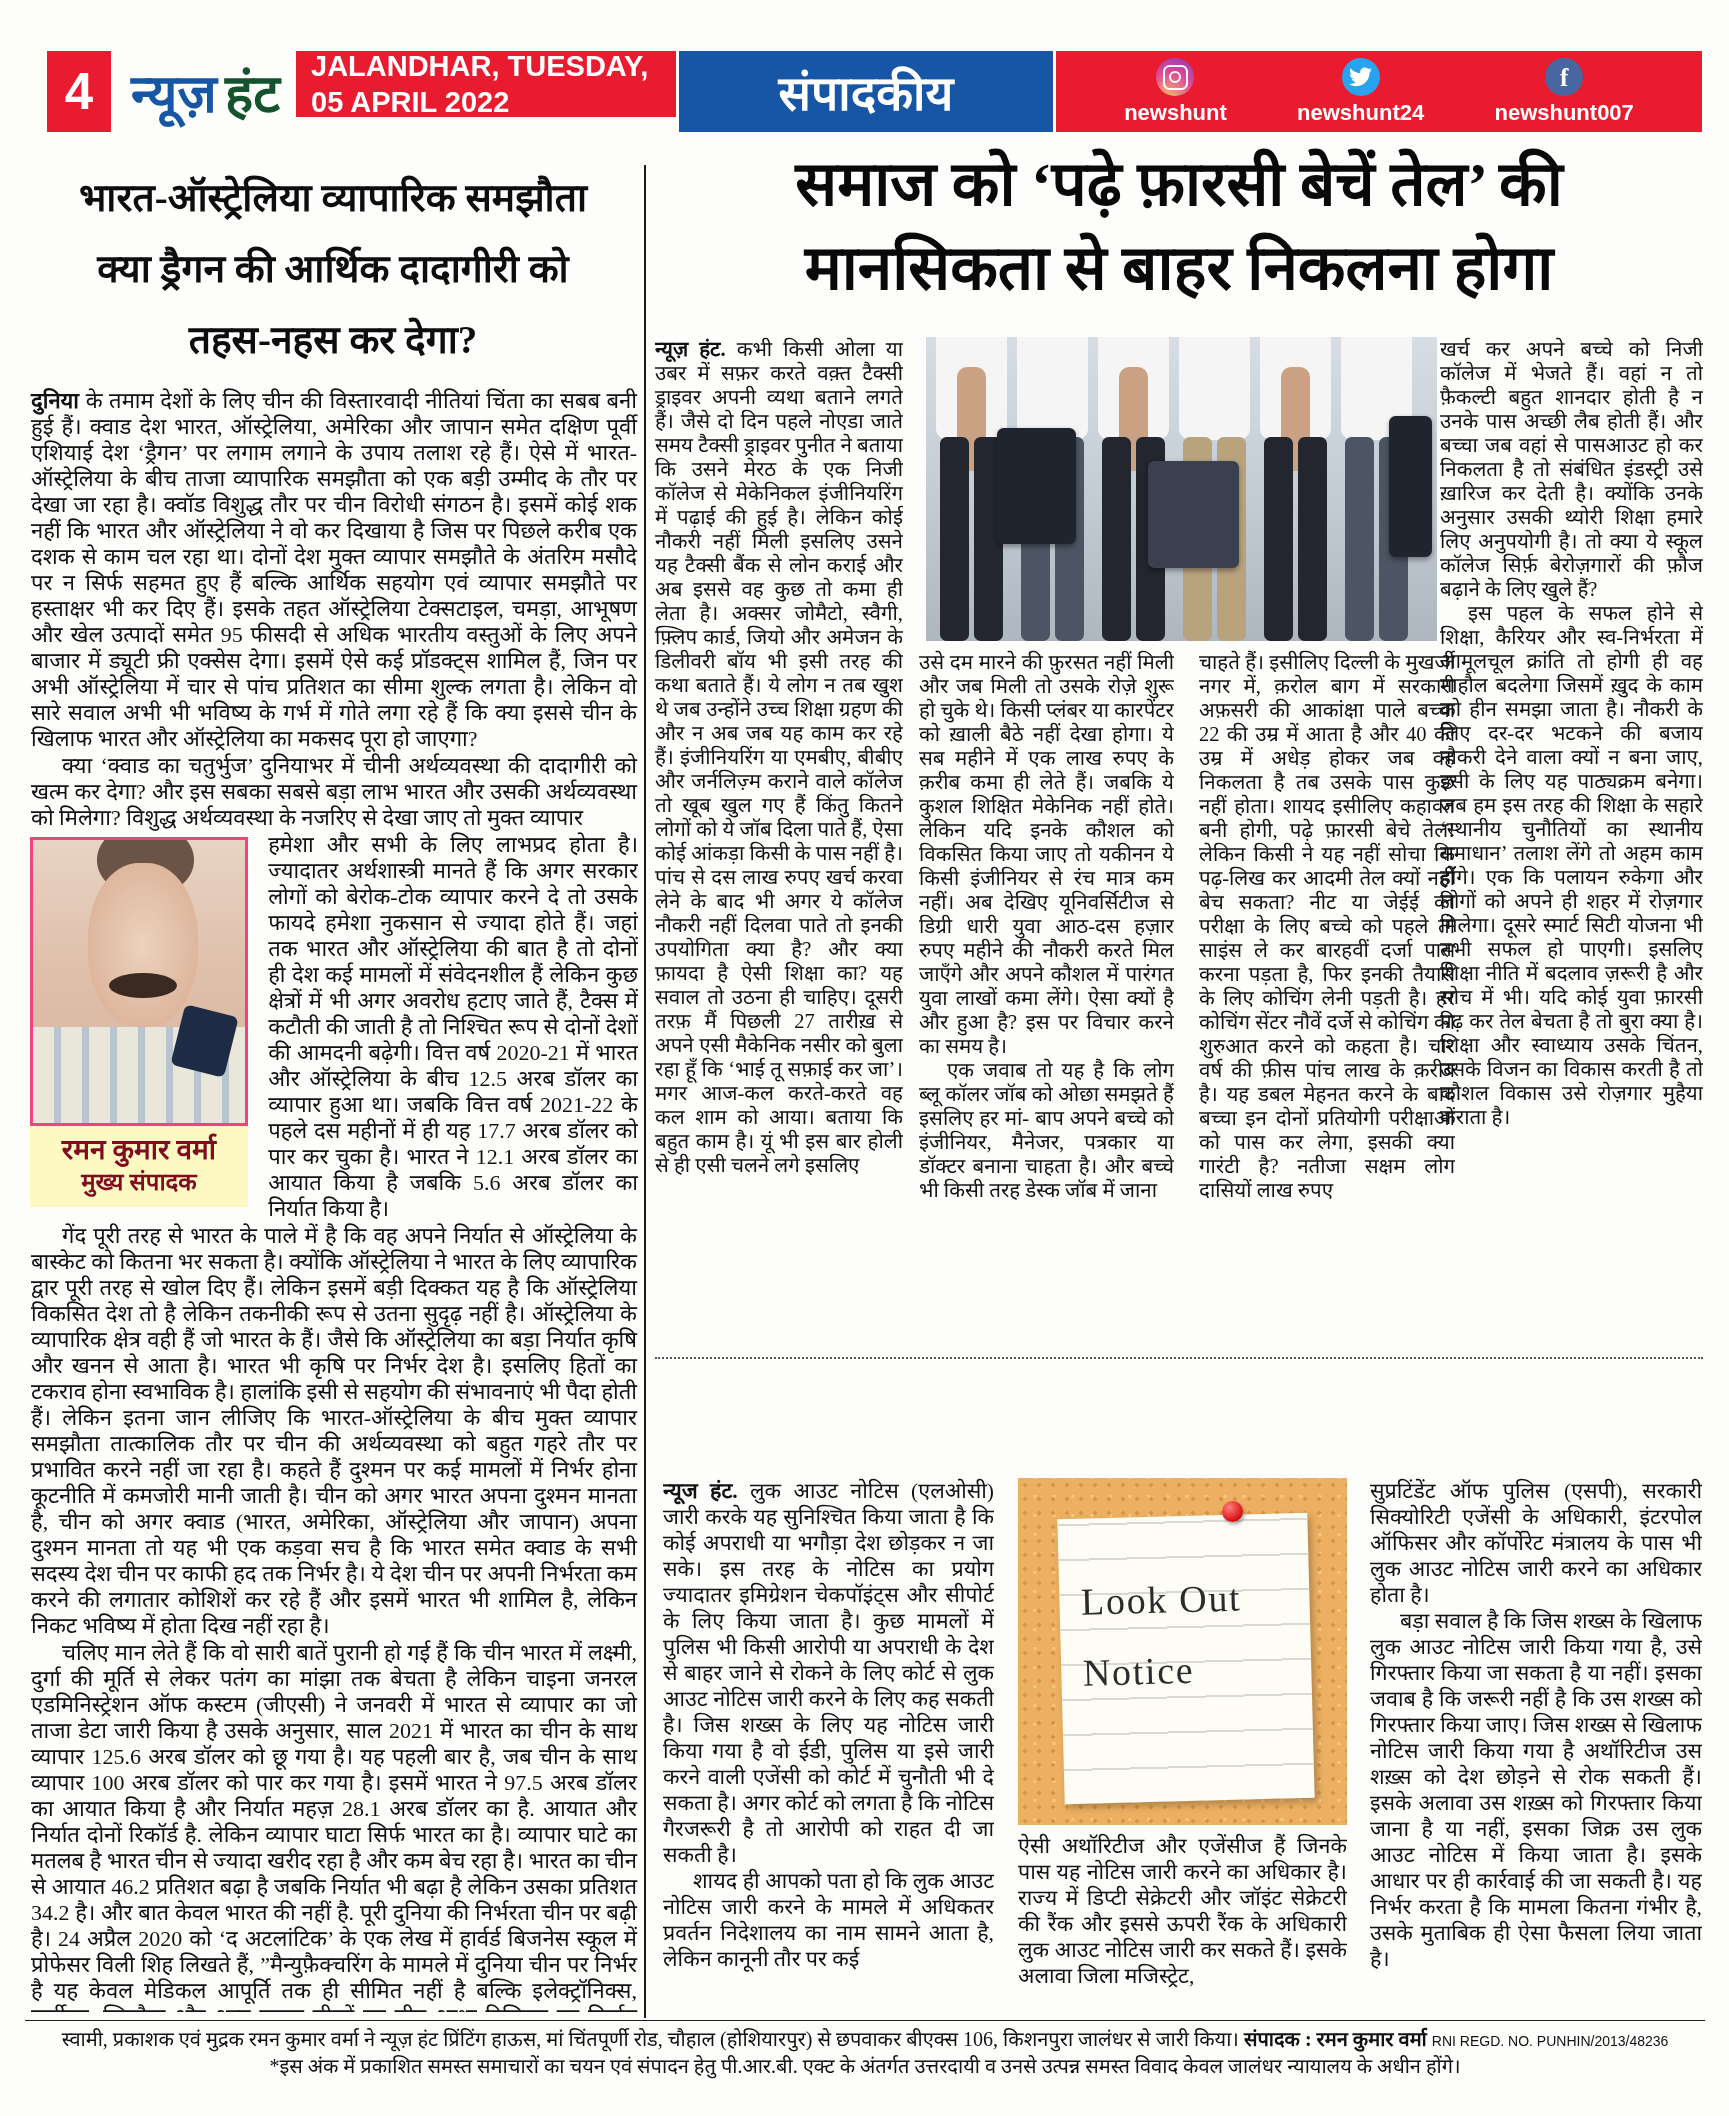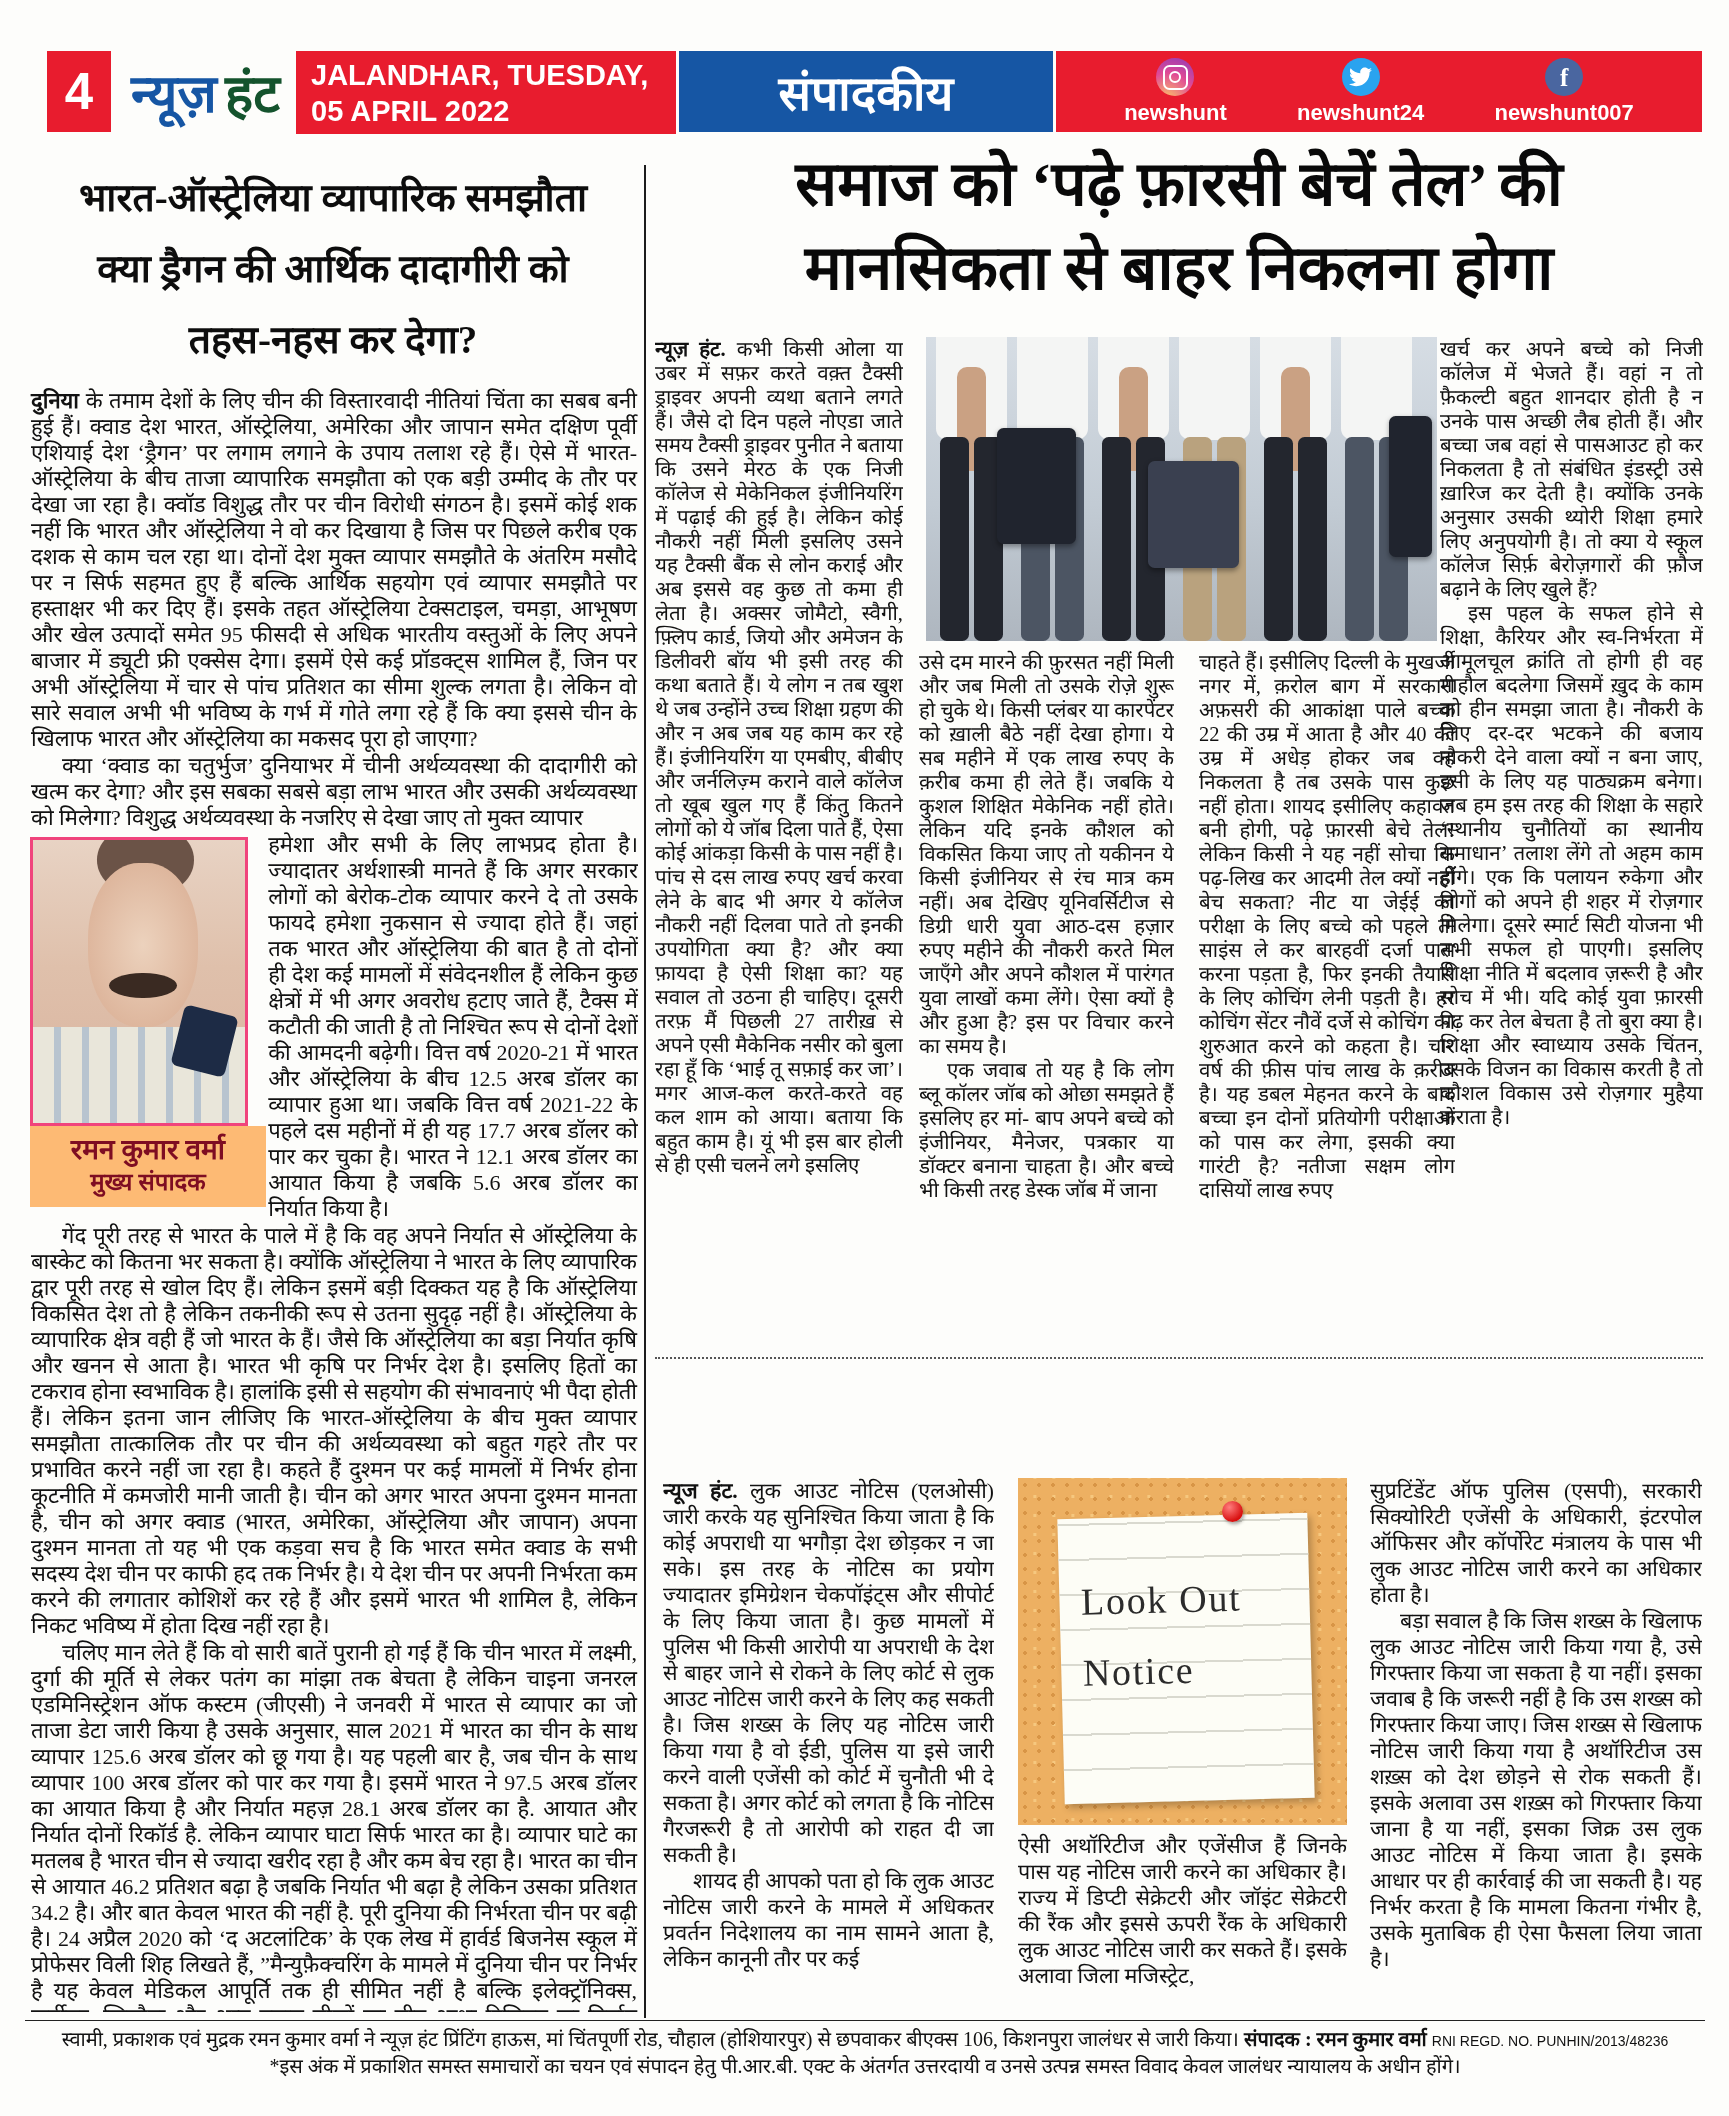--- a/index.html
+++ b/index.html
@@ -6,21 +6,21 @@
   #page{position:relative;width:1729px;height:2116px;background:#fdfdfb;overflow:hidden;
         font-family:"Liberation Serif","DejaVu Serif",serif;color:#111;}
   .abs{position:absolute;}
   
   .pagenum{left:47px;top:51px;width:64px;height:81px;background:#e81c2e;color:#fff;
            font-family:"Liberation Sans",sans-serif;font-weight:bold;font-size:51px;
            display:flex;align-items:center;justify-content:center;}
   .logo{left:117px;top:51px;width:177px;height:81px;display:flex;align-items:center;justify-content:center;
         font-weight:bold;font-size:53px;white-space:nowrap;}
   .logo .b{color:#1656a4;} .logo .r{color:#14532d;margin-left:8.3px;}
-  .datebar{left:296px;top:51px;width:380px;height:83px;background:#e81c2e;color:#fff;
+  .datebar{left:296px;top:51px;width:380px;height:66px;background:#e81c2e;color:#fff;
            font-family:"Liberation Sans",sans-serif;font-weight:bold;font-size:29px;line-height:36px;
            display:flex;flex-direction:column;justify-content:center;padding-left:15px;box-sizing:border-box;}
   .secbar{left:679px;top:51px;width:374px;height:81px;background:#1656a4;color:#fff;
           font-weight:bold;font-size:48px;display:flex;align-items:center;justify-content:center;}
   .socialbar{left:1056px;top:51px;width:646px;height:81px;background:#e81c2e;display:flex;
              align-items:center;justify-content:space-around;padding:0 33px;box-sizing:border-box;}
   .soc{display:flex;flex-direction:column;align-items:center;color:#fff;
        font-family:"Liberation Sans",sans-serif;font-weight:bold;font-size:22px;line-height:25px;}
   .soc .ic{width:38px;height:38px;border-radius:50%;margin-bottom:3.3px;display:flex;align-items:center;
            justify-content:center;color:#fff;font-size:25px;font-weight:bold;}
@@ -44,21 +44,21 @@
   .inset{float:left;width:225px;margin:5px 13.2px 3.3px 0;}
   .portrait{width:218px;height:289px;border:3.3px solid #f0447c;box-sizing:border-box;position:relative;overflow:hidden;
             background:linear-gradient(180deg,#e8d3c4 0%,#dfc0ab 45%,#d9b39e 100%);}
   .portrait .hair{position:absolute;left:30%;top:-6%;width:46%;height:26%;background:#6b5347;border-radius:50%;}
   .portrait .face{position:absolute;left:26%;top:8%;width:52%;height:58%;background:radial-gradient(#ecd2bd,#d8ab90);border-radius:46%;}
   .portrait .mo{position:absolute;left:36%;top:47%;width:32%;height:9%;background:#3a2a22;border-radius:50%;}
   .portrait .shirt{position:absolute;left:0;bottom:0;width:100%;height:34%;
       background:repeating-linear-gradient(90deg,#e9e6da 0 21.5px,#b8c4cf 21.5px 28px),
                  repeating-linear-gradient(0deg,rgba(140,120,110,.35) 0 5px,transparent 5px 23px);}
   .portrait .collar{position:absolute;right:6%;bottom:18%;width:26%;height:22%;background:#1d2b45;border-radius:6.6px;transform:rotate(14deg);}
-  .capband{width:236px;background:#fdba74;color:#7e0d22;text-align:center;font-weight:bold;
+  .capband{width:218px;background:#fef9c3;color:#7e0d22;text-align:center;font-weight:bold;
            font-size:28px;line-height:33px;padding:6.6px 0 8.3px;box-sizing:border-box;}
   .capband .sub{font-size:24px;}
   
   .mhead{left:655px;top:142px;width:1048px;text-align:center;font-weight:bold;
          font-size:62px;line-height:84px;color:#090909;}
   .qphoto{left:926px;top:337px;width:511px;height:304px;overflow:hidden;
           background:linear-gradient(180deg,#d6dde4 0%,#c2cbd4 55%,#aeb6bf 100%);}
   .fig{position:absolute;top:0;height:100%;width:71px;}
   .fig .shirt{position:absolute;top:0;width:100%;height:34%;background:#f4f5f4;border-radius:0 0 11.6px 11.6px;}
   .fig .arm{position:absolute;top:10%;left:30%;width:40%;height:34%;background:#caa183;border-radius:10px;}

